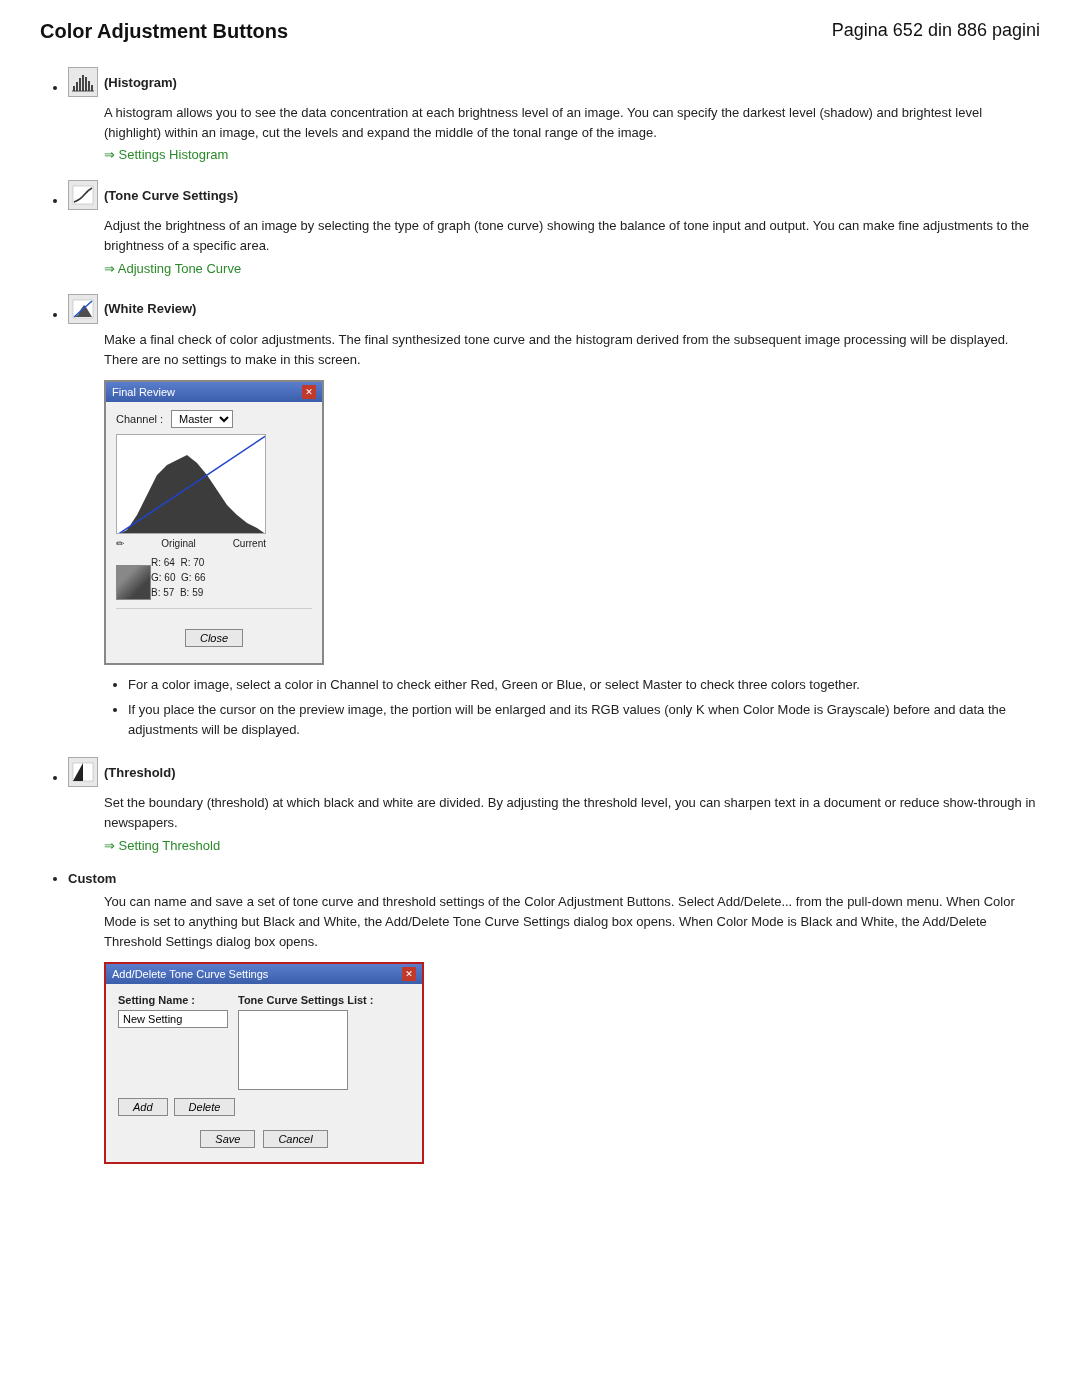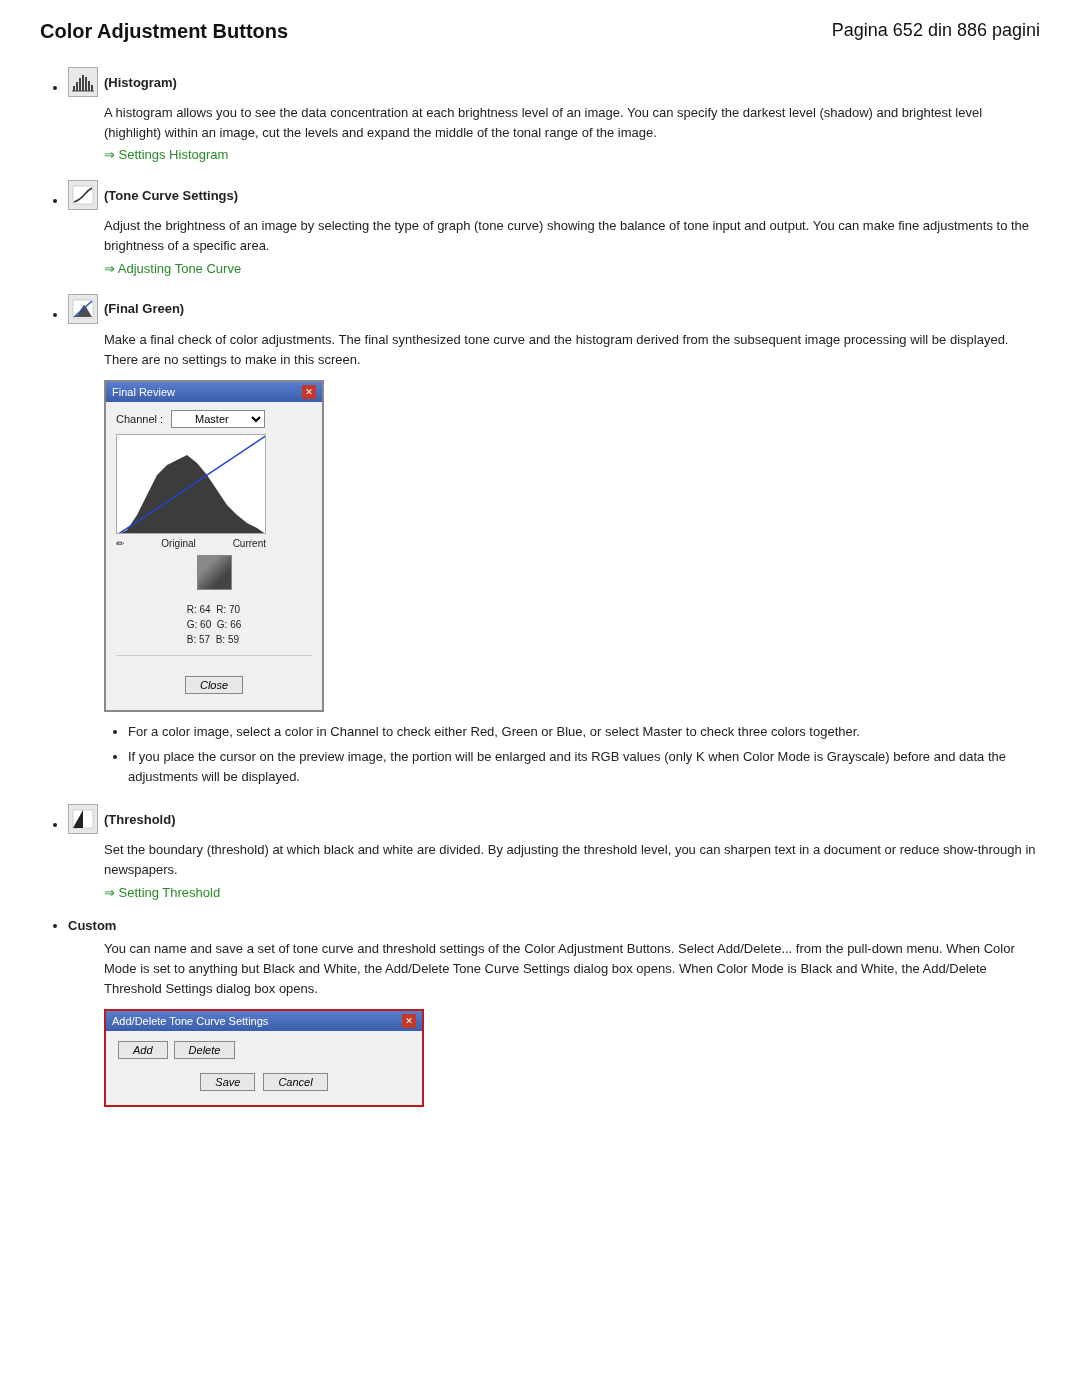--- a/index.html
+++ b/index.html
@@ -110,21 +110,21 @@
       align-items: center;
       margin-bottom: 6px;
       font-size: 11px;
     }
     .dialog-label {
       margin-right: 8px;
       font-size: 11px;
     }
     .dialog-select {
       font-size: 11px;
-      padding: 1px 19px;
+      padding: 1px 3px;
       border: 1px solid #888;
       background: white;
     }
     .histogram-canvas {
       width: 150px;
       height: 100px;
       background: #fff;
       border: 1px solid #aaa;
       position: relative;
       margin-bottom: 4px;
@@ -132,24 +132,23 @@
     }
     .dialog-legend {
       display: flex;
       justify-content: space-between;
       font-size: 10px;
       width: 150px;
       margin-bottom: 6px;
     }
     .dialog-preview-row {
       display: flex;
-      align-items: center;
-      gap: 12px;
+      align-items: flex-end;
+      gap: 0;
       font-size: 10px;
-      flex-direction: column;
     }
     .preview-thumb {
       width: 35px;
       height: 35px;
       background: #666;
       border: 1px solid #888;
       flex-shrink: 0;
     }
     .preview-values {
       font-size: 10px;
@@ -286,21 +285,21 @@
     <div class="section-item-header">
       <div class="icon-box">
         <svg class="icon-svg" viewBox="0 0 22 20">
           <rect x="1" y="1" width="20" height="18" fill="white" stroke="#aaa" stroke-width="0.5"></rect>
 
           <polygon points="2,18 6,16 9,10 12,6 14,8 17,13 20,18" fill="#222" opacity="0.8"></polygon>
 
           <line x1="2" y1="18" x2="20" y2="2" stroke="#2255cc" stroke-width="1.5"></line>
         </svg>
       </div>
-      <span class="section-label">(Final Green)</span>
+      <span class="section-label">(White Review)</span>
     </div>
     <div class="section-body">
       <p class="body-text">Make a final check of color adjustments. The final synthesized tone curve and the histogram derived from the subsequent image processing will be displayed. There are no settings to make in this screen.</p>
 
       <div class="dialog-mockup">
         <div class="dialog-titlebar">
           <span>Final Review</span>
           <div class="dialog-close-btn">✕</div>
         </div>
         <div class="dialog-body">
@@ -373,20 +372,30 @@
     </div>
     <div class="section-body">
       <p class="body-text">You can name and save a set of tone curve and threshold settings of the Color Adjustment Buttons. Select Add/Delete... from the pull-down menu. When Color Mode is set to anything but Black and White, the Add/Delete Tone Curve Settings dialog box opens. When Color Mode is Black and White, the Add/Delete Threshold Settings dialog box opens.</p>
 
       <div class="add-delete-dialog">
         <div class="dialog-titlebar">
           <span>Add/Delete Tone Curve Settings</span>
           <div class="dialog-close-btn">✕</div>
         </div>
         <div class="add-delete-body">
+          <div class="add-delete-row">
+            <div>
+              <div class="add-delete-col-label">Setting Name :</div>
+              <input class="add-delete-input" type="text" value="New Setting" style="">
+            </div>
+            <div>
+              <div class="add-delete-col-label">Tone Curve Settings List :</div>
+              <div class="add-delete-listbox"></div>
+            </div>
+          </div>
           <div class="add-delete-btn-row">
             <button class="dialog-btn">Add</button>
             <button class="dialog-btn">Delete</button>
           </div>
           <div class="add-delete-footer">
             <button class="dialog-btn">Save</button>
             <button class="dialog-btn">Cancel</button>
           </div>
         </div>
       </div>

